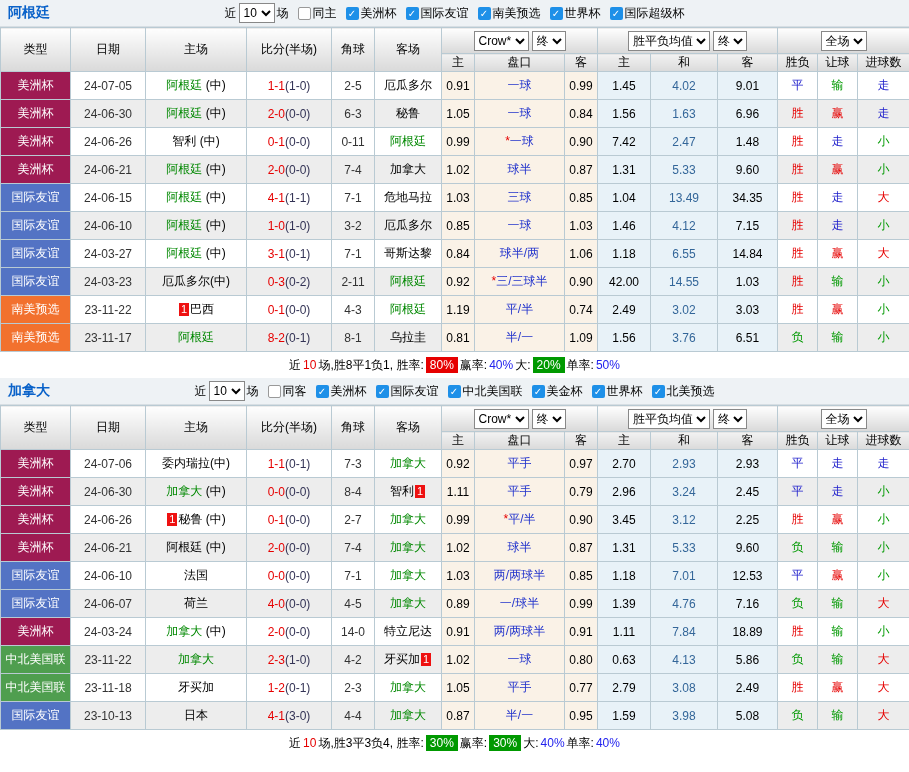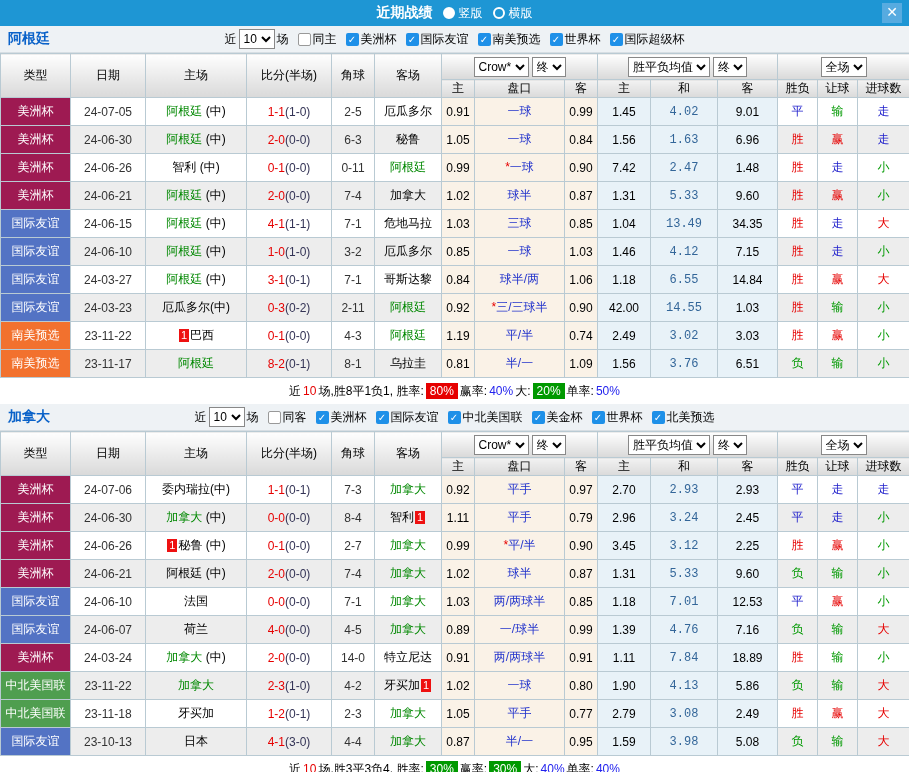--- a/index.html
+++ b/index.html
@@ -59,51 +59,37 @@
   td.league-cell { color: #fff; }
   td.date-cell, td.corner-cell { color: #333; }
   .score-main { color: #e60000; }
   .score-half { color: #333355; }
   .team-green { color: #008800; }
   .team-black { color: #000; }
   .team-suffix { color: #000; }
   .badge { background: #ee1111; color: #fff; padding: 0 2px; font-size: 11px; display: inline-block; line-height: 13px; margin: 0 1px; }
   .line-text { color: #2233cc; }
   .star { color: #e60000; }
-  td.draw { color: #336699; font-family: Liberation Mono, monospace; }
+  td.draw { color: #336699; }
   td.t-red, span.t-red { color: #e60000; }
   td.t-blue, span.t-blue { color: #2222cc; }
   td.t-green, span.t-green { color: #009900; }
 
   
   .summary { height: 26px; display: flex; align-items: center; justify-content: center; background: #fff; }
   .summary span { margin: 0 1px; }
   .badge-red { background: #e60000; color: #fff; padding: 1px 4px; }
   .badge-green { background: #009900; color: #fff; padding: 1px 4px; }
   .sum-blue { color: #2222ee; }
   .sum-red { color: #e60000; }
 </style>
 </head>
 <body>
 
 <div class="window">
-  <div class="titlebar">
-    <span class="win-title">近期战绩</span>
-    <span class="radio-opt">
-      <span class="rdot sel"></span>
-      <span>竖版</span>
-    </span>
-    <span class="radio-opt">
-      <span class="rdot unsel"></span>
-      <span>横版</span>
-    </span>
-    <div class="close-btn">
-      <span>✕</span>
-    </div>
-  </div>
   <div id="sections">
       <div class="section">
         <div class="filterbar">
           <span class="team-title">阿根廷</span>
           <div class="filters">
             <span class="flabel">近</span>
             <select class="num-select"><option>10</option></select>
             <span class="flabel">场</span>
             <span class="cb unchecked"></span>
             <span class="flabel">同主</span>
@@ -563,21 +549,21 @@
             <tr class="even">
               <td class="league-cell" style="background: rgb(79, 158, 79);">中北美国联</td>
               <td class="date-cell">23-11-22</td>
               <td class="team-cell"><span class="team-green">加拿大</span></td>
               <td class="score-cell"><span class="score-main">2-3</span><span class="score-half">(1-0)</span></td>
               <td class="corner-cell">4-2</td>
               <td class="team-cell"><span class="team-black">牙买加</span><span class="badge">1</span></td>
               <td class="ah">1.02</td>
               <td class="ah"><span class="line-text">一球</span></td>
               <td class="ah">0.80</td>
-              <td class="eu">1.90</td>
+              <td class="eu">0.63</td>
               <td class="eu draw">4.13</td>
               <td class="eu">5.86</td>
               <td class="t-green">负</td>
               <td class="t-green">输</td>
               <td class="t-red">大</td>
             </tr>
             <tr class="odd">
               <td class="league-cell" style="background: rgb(79, 158, 79);">中北美国联</td>
               <td class="date-cell">23-11-18</td>
               <td class="team-cell"><span class="team-black">牙买加</span></td>

